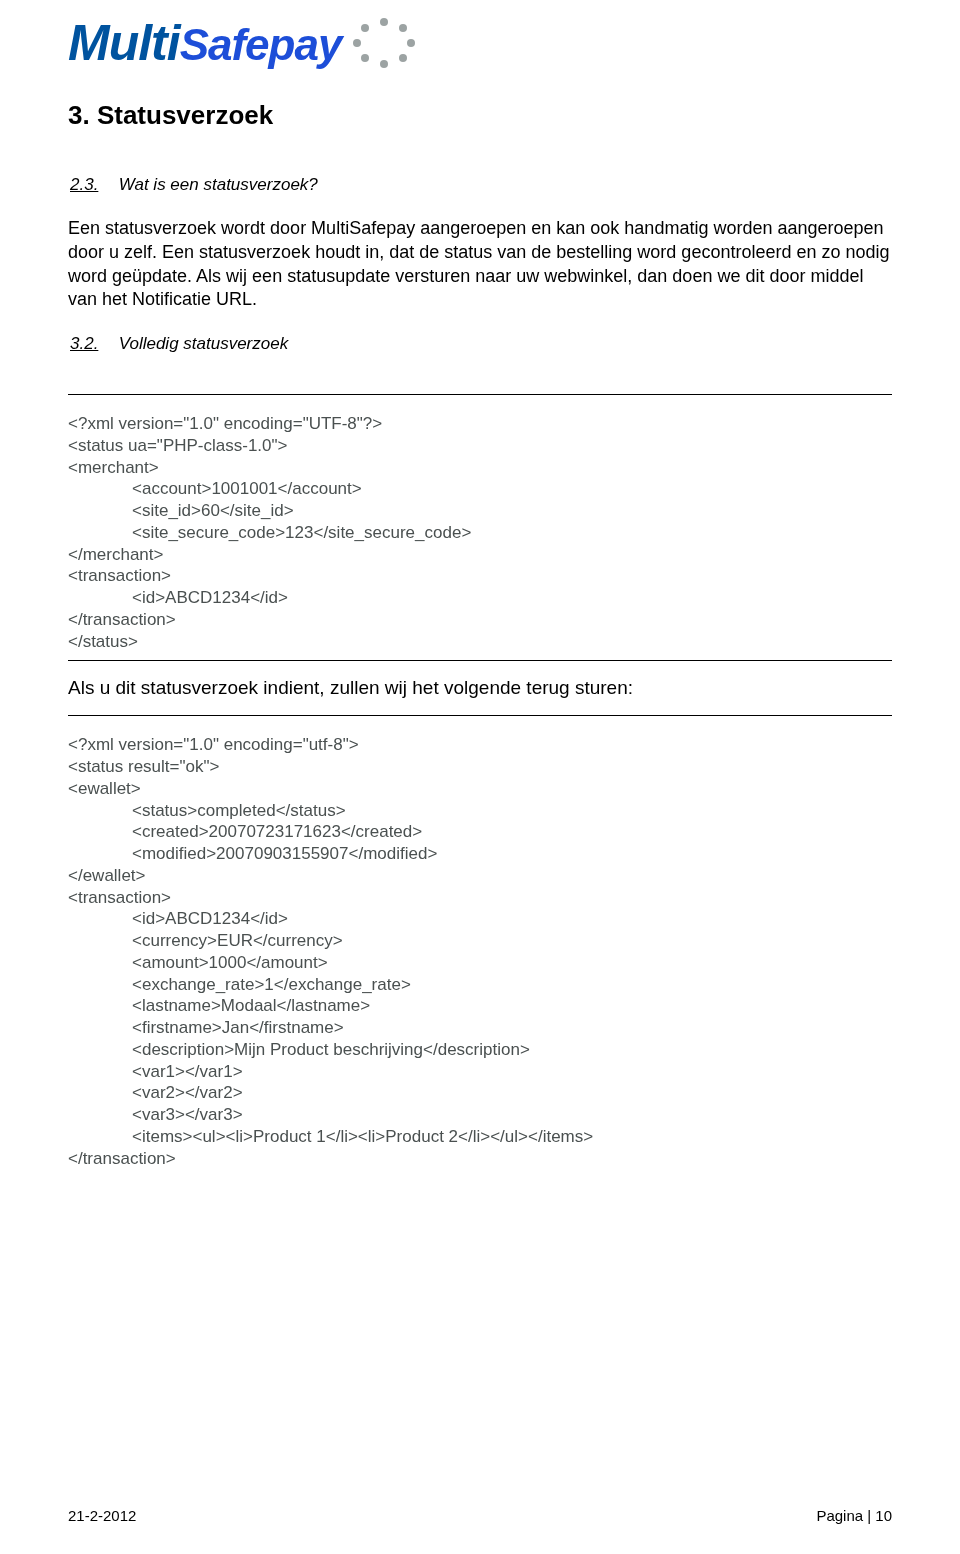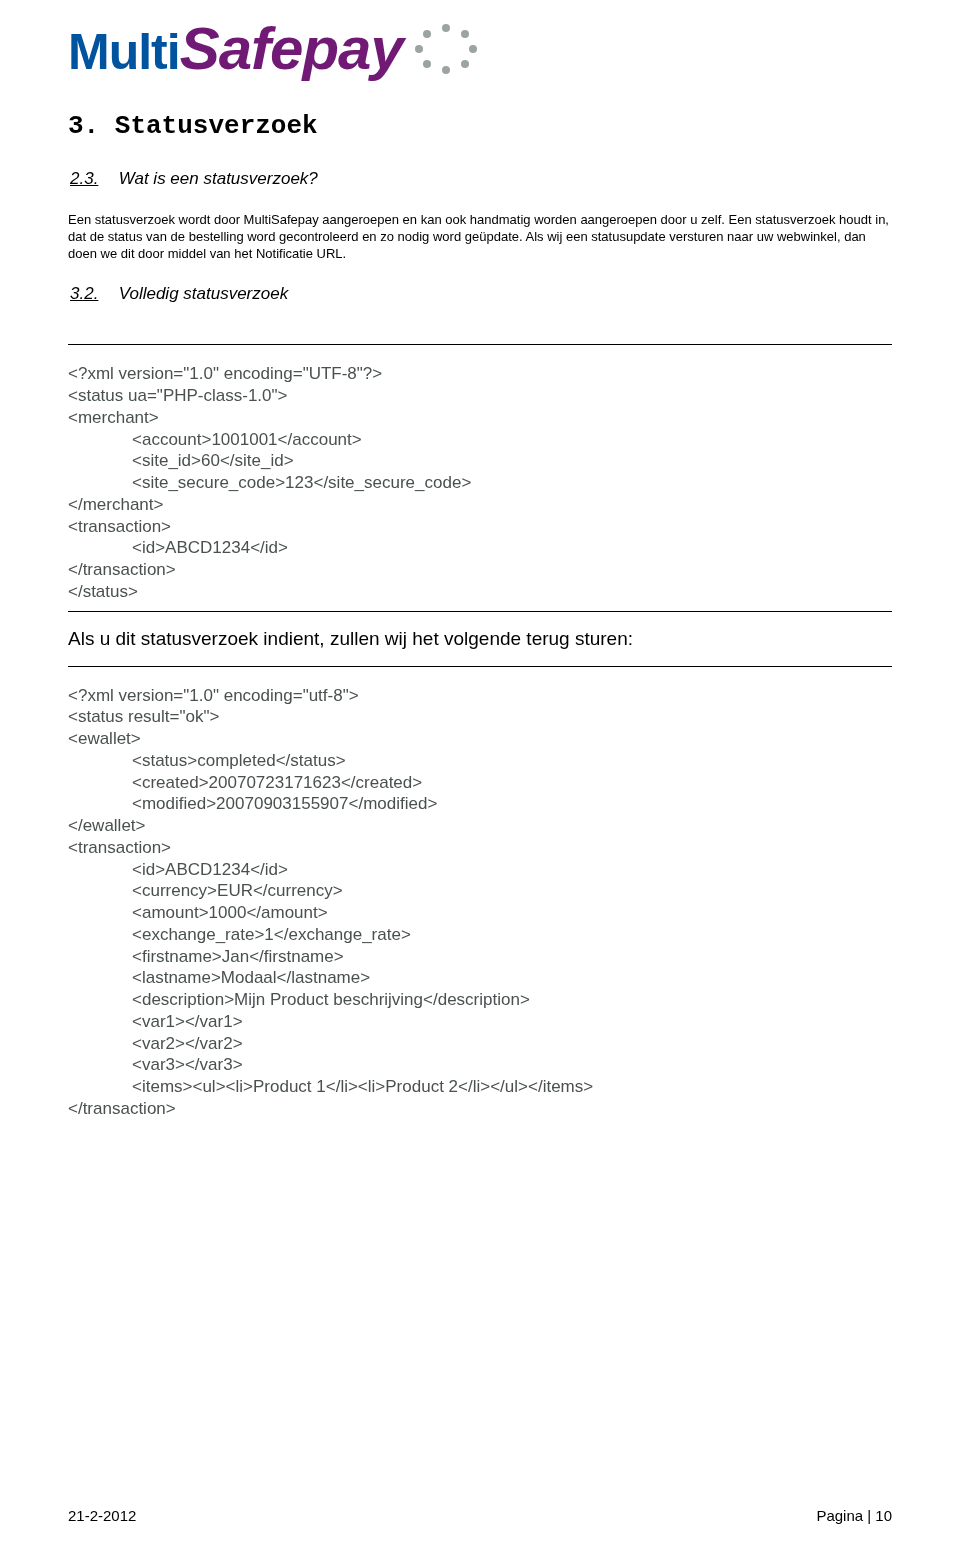--- a/index.html
+++ b/index.html
@@ -2,32 +2,32 @@
 <html><head>
 <meta charset="utf-8">
 <style>
   * { box-sizing: border-box; margin: 0; padding: 0; }
   html, body { width: 960px; background: #fff; font-family: Arial, Helvetica, sans-serif; color: #000; }
   .page { width: 960px; min-height: 1554px; padding: 14px 68px 0 68px; position: relative; }
 
   
   .logo { display: flex; align-items: center; gap: 10px; margin-bottom: 28px; }
   .logo-word { font-family: Verdana, Geneva, sans-serif; font-weight: 700; letter-spacing: -1px; }
-  .logo-multi { color: #00539f; font-size: 50px; }
-  .logo-safepay { color: #701a75; font-size: 60px; font-style: italic; }
+  .logo-multi { color: #00539f; font-size: 50px; font-style: italic; }
+  .logo-safepay { color: #1d4ed8; font-size: 44px; font-style: italic; }
   .logo-dots { width: 66px; height: 54px; }
 
   
-  h1 { font-family: Liberation Mono, monospace; font-size: 26px; font-weight: 700; margin-bottom: 28px; }
+  h1 { font-family: Liberation Sans, sans-serif; font-size: 26px; font-weight: 700; margin-bottom: 44px; }
   .subheading { font-style: italic; font-size: 17px; margin: 0 0 22px 2px; }
   .sub-num { display: inline-block; min-width: 44px; text-decoration: underline; }
   .sub-title { }
 
   
-  p.body { font-size: 13px; line-height: 1.32; margin-bottom: 22px; }
+  p.body { font-size: 18px; line-height: 1.32; margin-bottom: 22px; }
 
   
   .xml { font-size: 17px; line-height: 1.28; color: #4a5050; margin: 18px 0 8px 0; }
   .xml .line { white-space: pre; }
   .indent1 { padding-left: 64px; }
   hr.rule { border: none; border-top: 1px solid #000; margin: 8px 0 16px 0; }
 
   p.between { font-size: 19px; margin: 10px 0 16px 0; }
 
   
@@ -93,22 +93,22 @@
       <div class="line">&lt;ewallet&gt;</div>
       <div class="line indent1">&lt;status&gt;completed&lt;/status&gt;</div>
       <div class="line indent1">&lt;created&gt;20070723171623&lt;/created&gt;</div>
       <div class="line indent1">&lt;modified&gt;20070903155907&lt;/modified&gt;</div>
       <div class="line">&lt;/ewallet&gt;</div>
       <div class="line">&lt;transaction&gt;</div>
       <div class="line indent1">&lt;id&gt;ABCD1234&lt;/id&gt;</div>
       <div class="line indent1">&lt;currency&gt;EUR&lt;/currency&gt;</div>
       <div class="line indent1">&lt;amount&gt;1000&lt;/amount&gt;</div>
       <div class="line indent1">&lt;exchange_rate&gt;1&lt;/exchange_rate&gt;</div>
+      <div class="line indent1">&lt;lastname&gt;Modaal&lt;/lastname&gt;</div>
       <div class="line indent1">&lt;firstname&gt;Jan&lt;/firstname&gt;</div>
-      <div class="line indent1">&lt;lastname&gt;Modaal&lt;/lastname&gt;</div>
       <div class="line indent1">&lt;description&gt;Mijn Product beschrijving&lt;/description&gt;</div>
       <div class="line indent1">&lt;var1&gt;&lt;/var1&gt;</div>
       <div class="line indent1">&lt;var2&gt;&lt;/var2&gt;</div>
       <div class="line indent1">&lt;var3&gt;&lt;/var3&gt;</div>
       <div class="line indent1">&lt;items&gt;&lt;ul&gt;&lt;li&gt;Product 1&lt;/li&gt;&lt;li&gt;Product 2&lt;/li&gt;&lt;/ul&gt;&lt;/items&gt;</div>
       <div class="line">&lt;/transaction&gt;</div>
     </div>
 
   <div class="footer">
     <span>21-2-2012</span>

